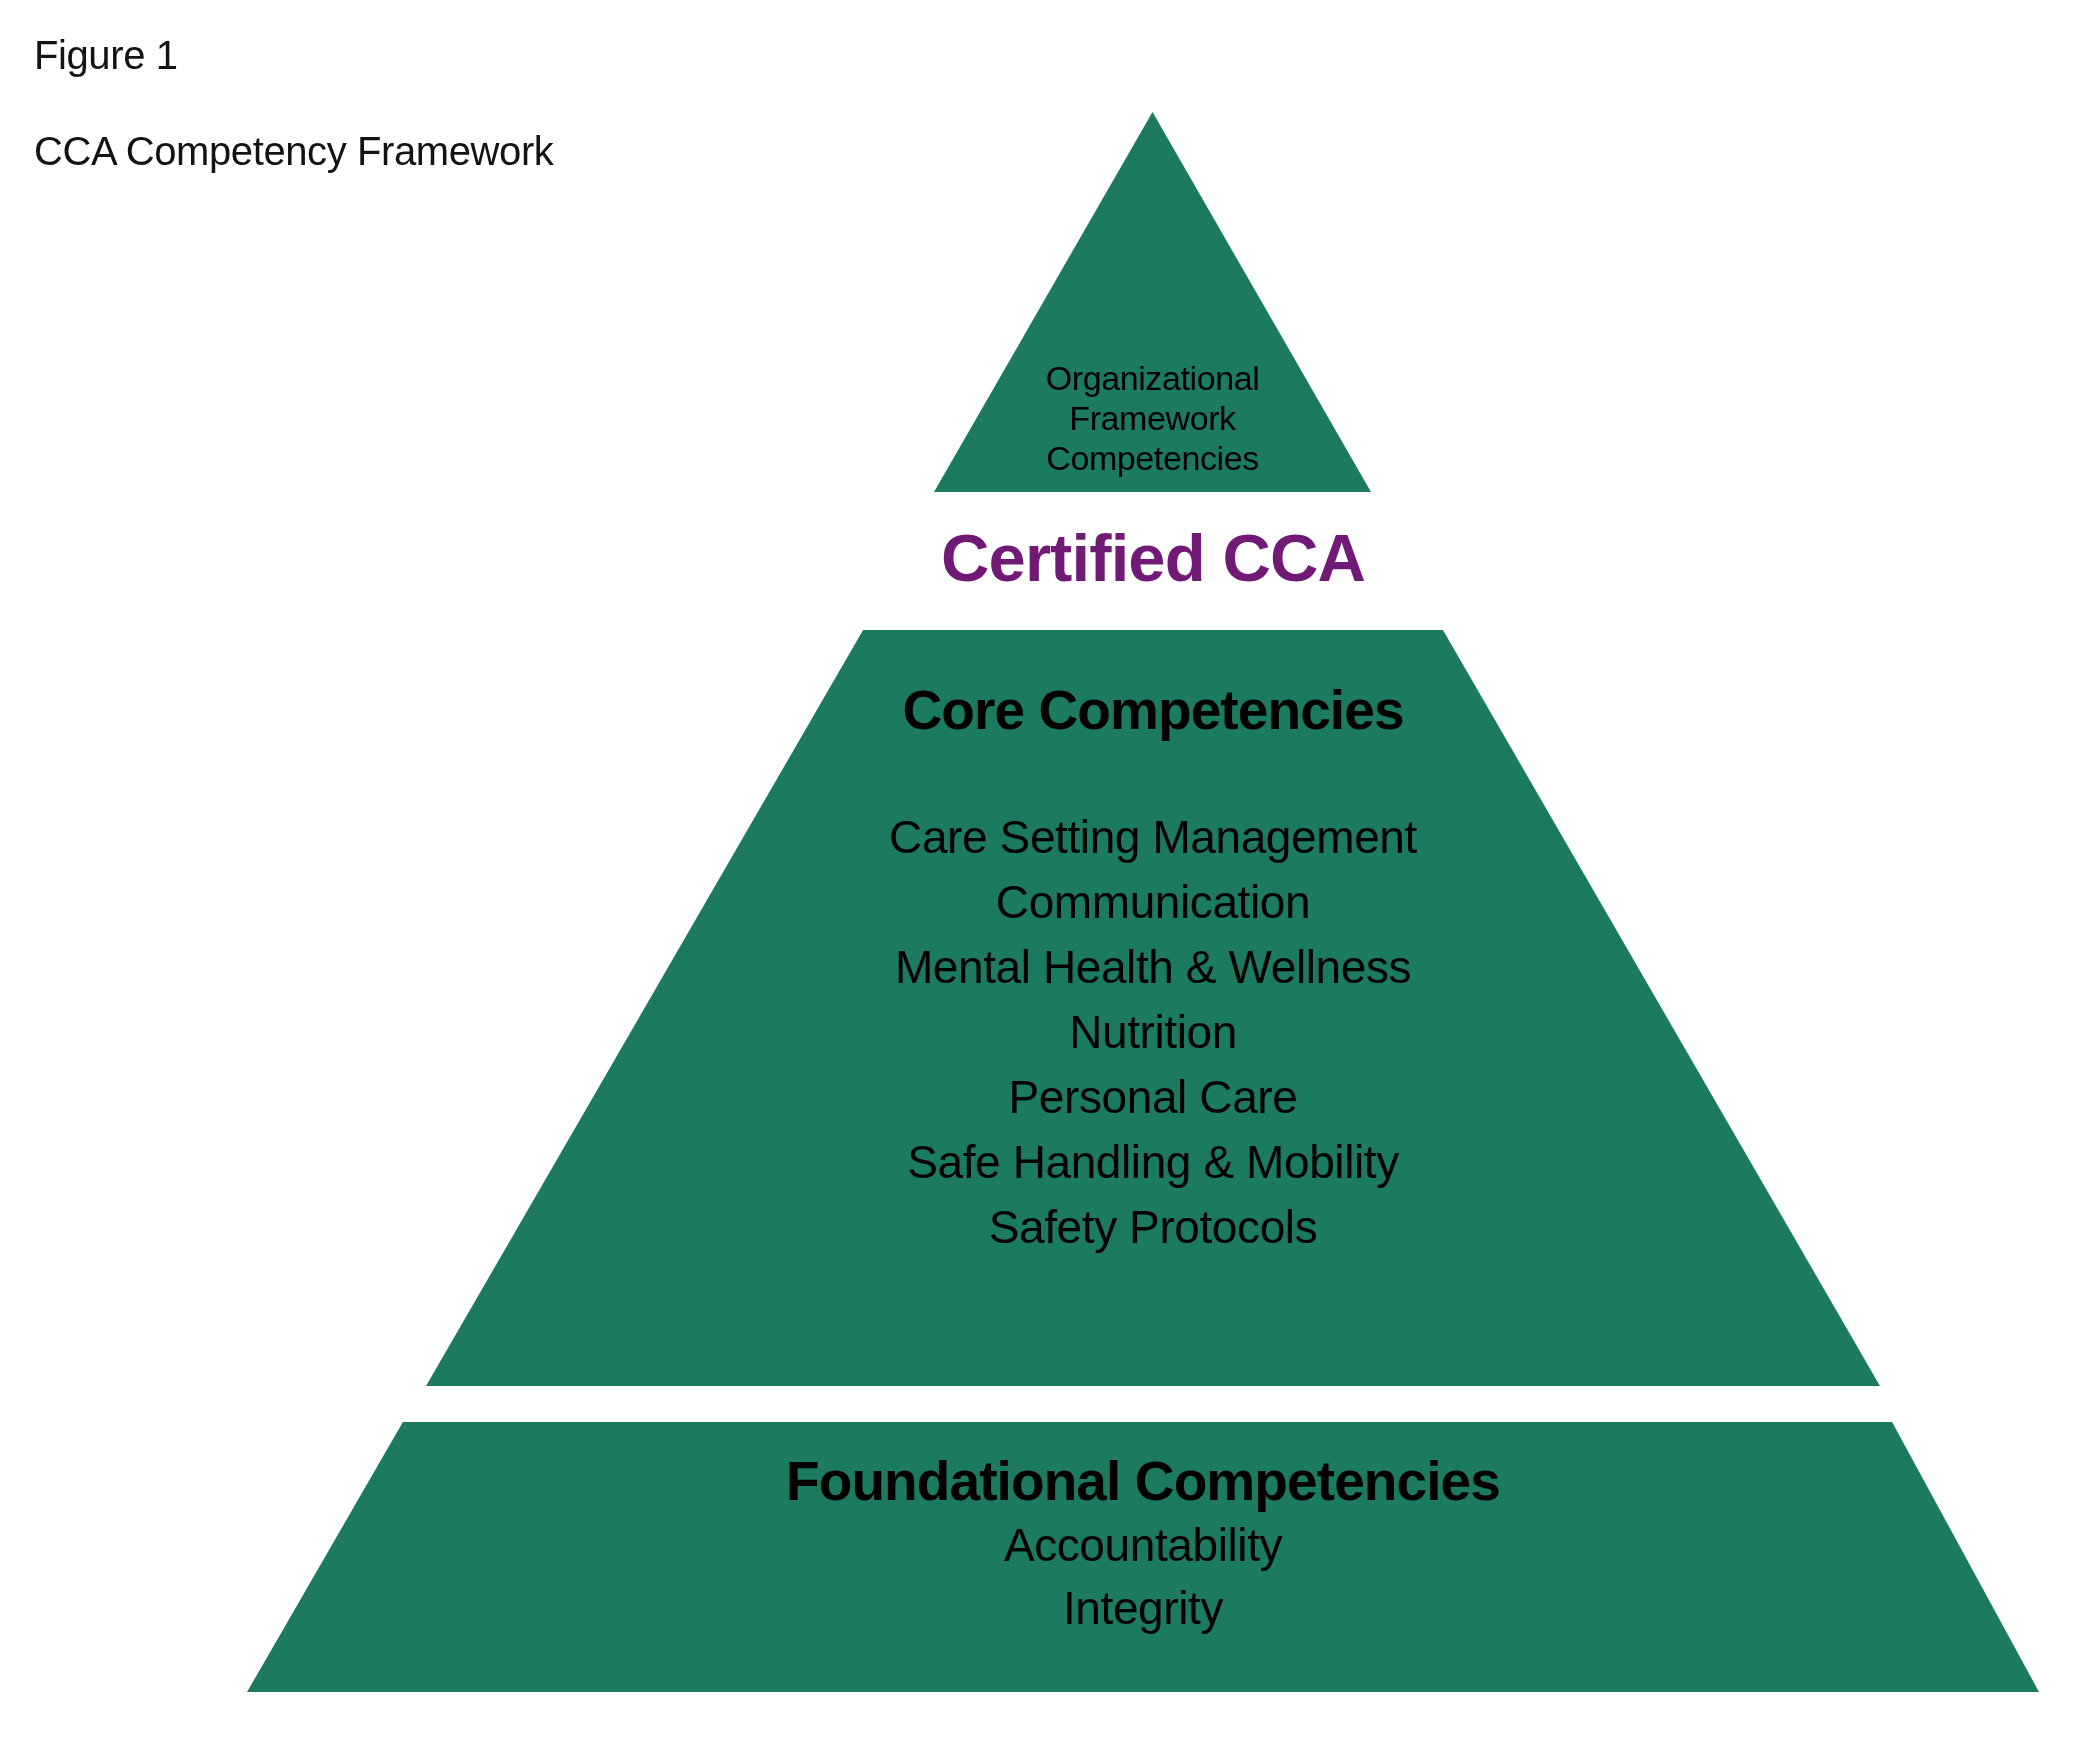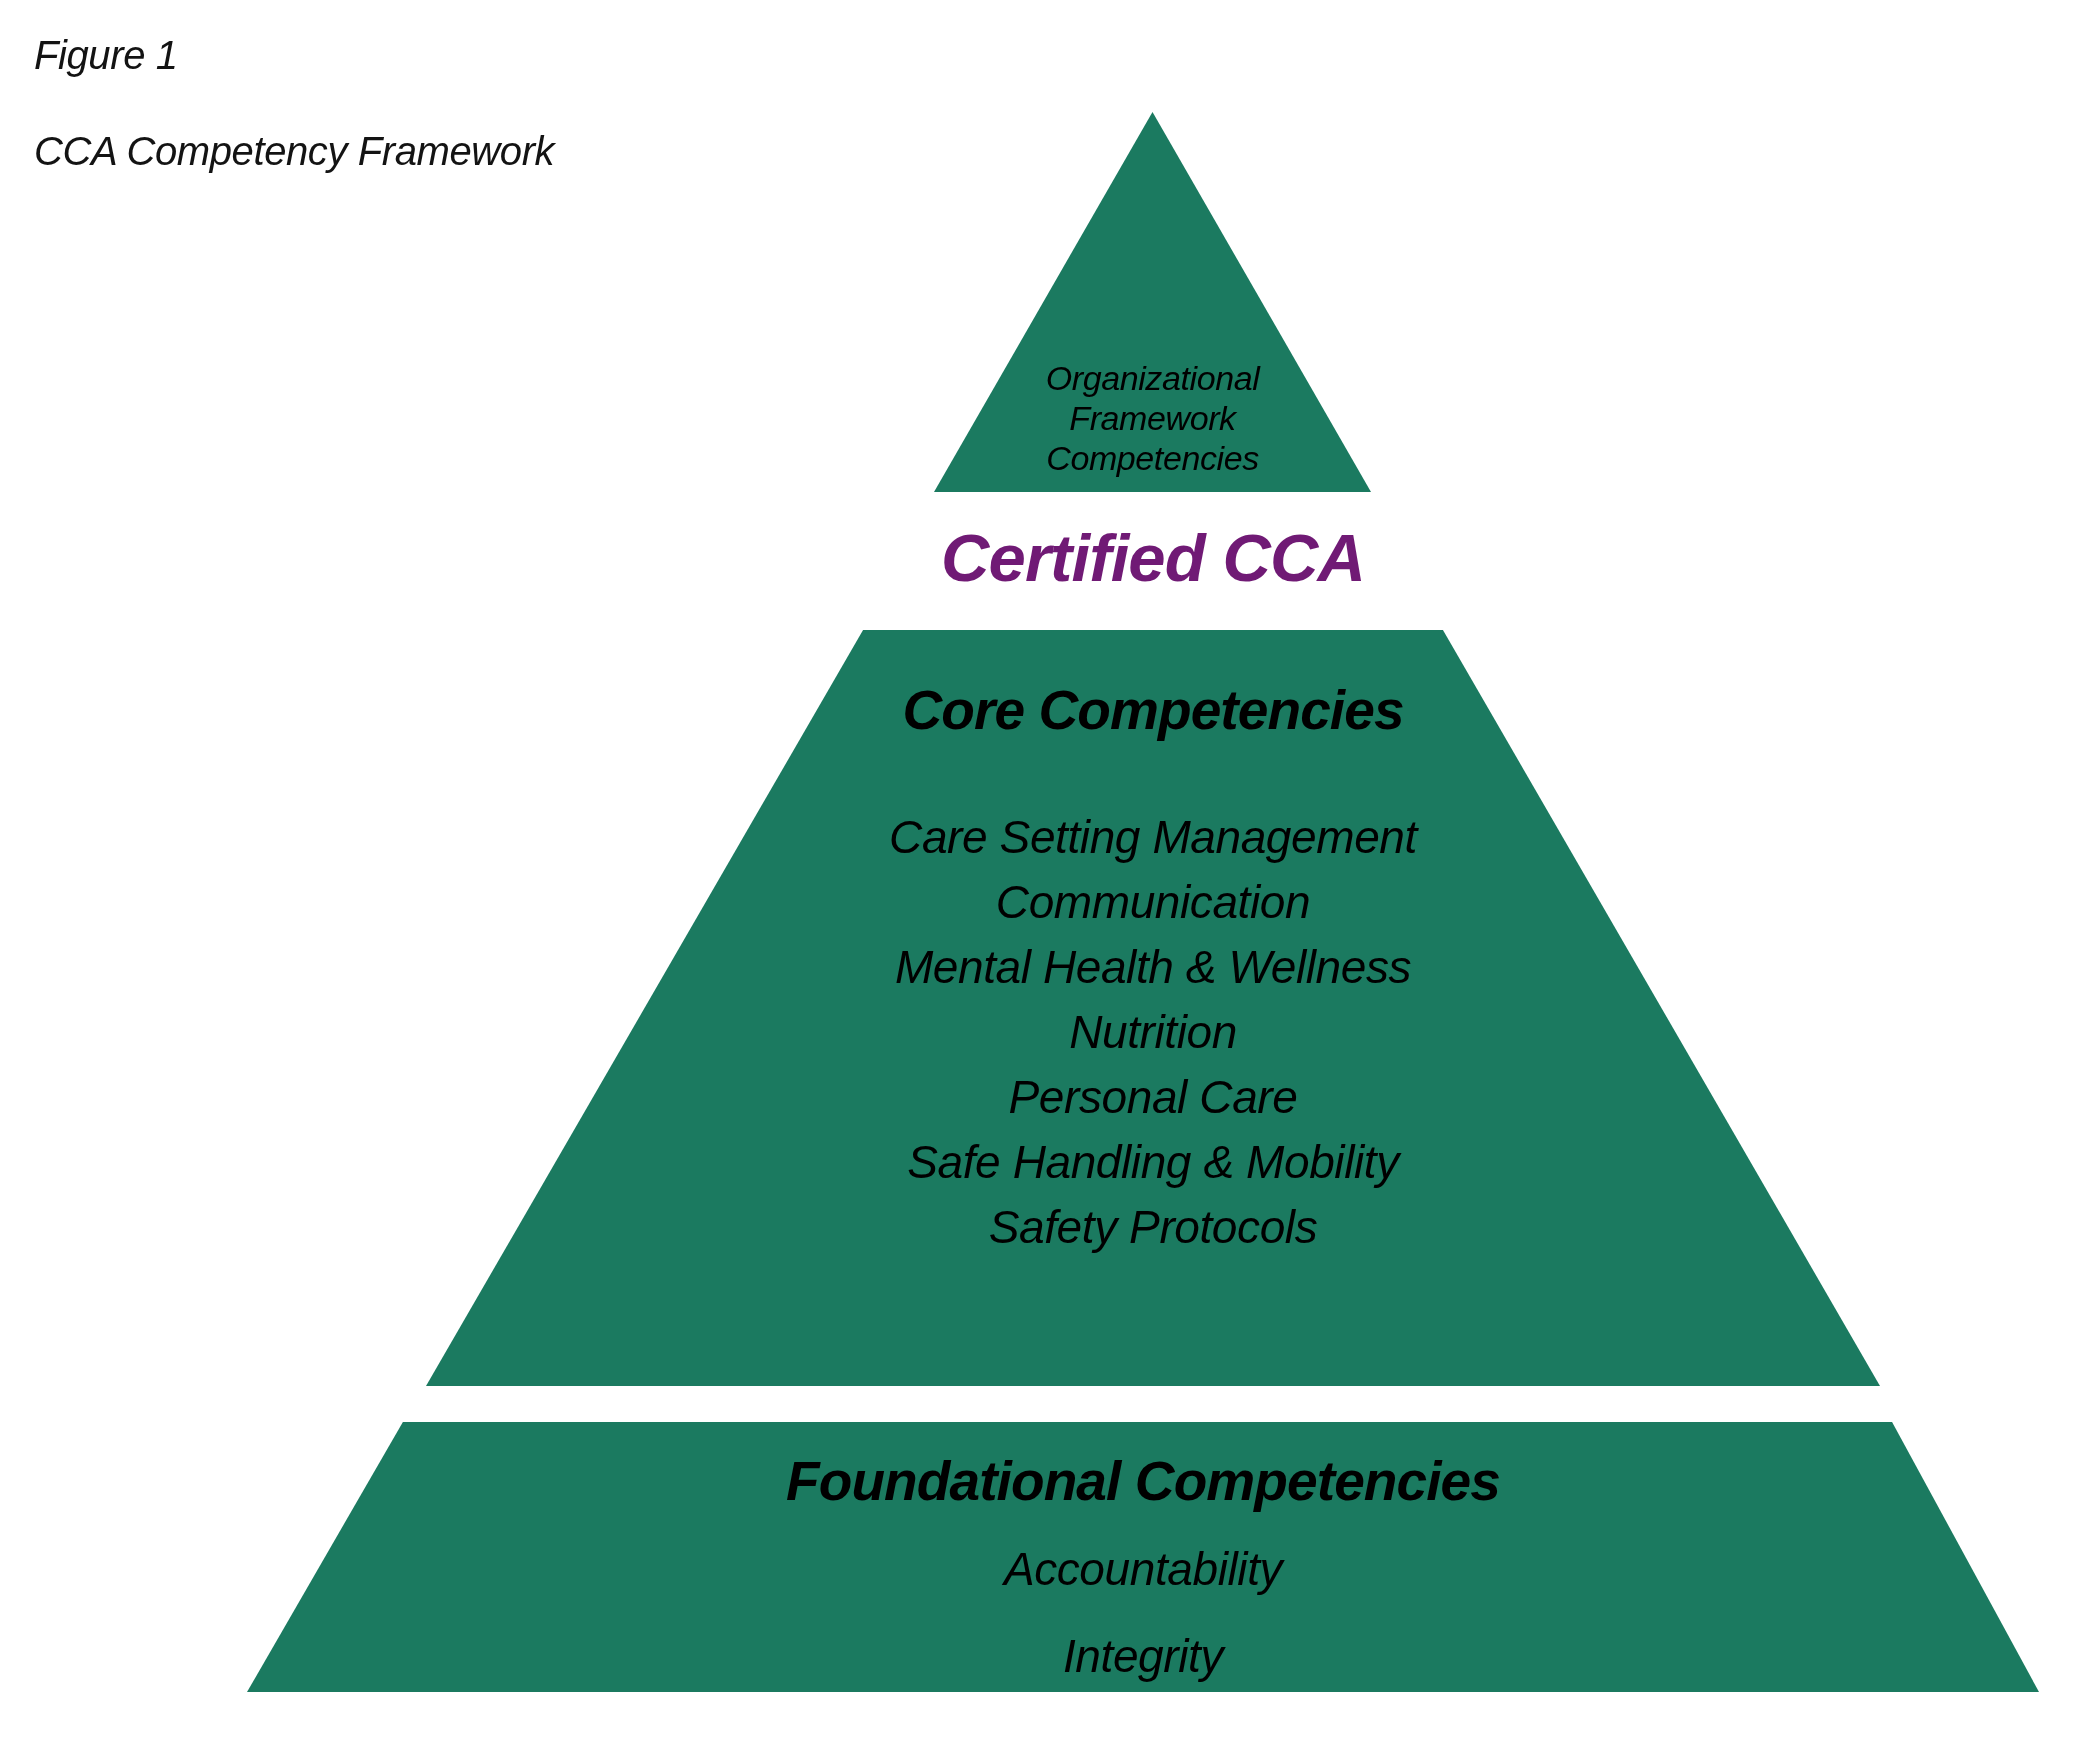--- a/index.html
+++ b/index.html
@@ -5,21 +5,21 @@
   * { margin: 0; padding: 0; box-sizing: border-box; }
   html, body { background: #ffffff; }
   body {
     width: 2076px;
     height: 1762px;
     position: relative;
     overflow: hidden;
     font-family: "Liberation Sans", sans-serif;
     color: #111111;
   }
-  .canvas { position: absolute; inset: 0; font-style: italic; }
+  .canvas { position: absolute; inset: 0; }
 
   
   .figure-label {
     position: absolute;
     left: 34px; top: 31px;
     font-size: 40px;
     line-height: 1.2;
     color: #131313;
     letter-spacing: -0.4px;
   }
@@ -84,21 +84,20 @@
     font-size: 46px;
     line-height: 65px;
     letter-spacing: -0.4px;
   }
 
   .tier-foundational {
     left: 247px; top: 1422px;
     width: 1792px; height: 270px;
     clip-path: polygon(8.7% 0%, 91.8% 0%, 100% 100%, 0% 100%);
     padding-top: 26px;
-    gap: 24px;
   }
   .tier-foundational .item {
     font-size: 46px;
     line-height: 63px;
     letter-spacing: -0.4px;
   }
 </style>
 </head>
 <body>
 

